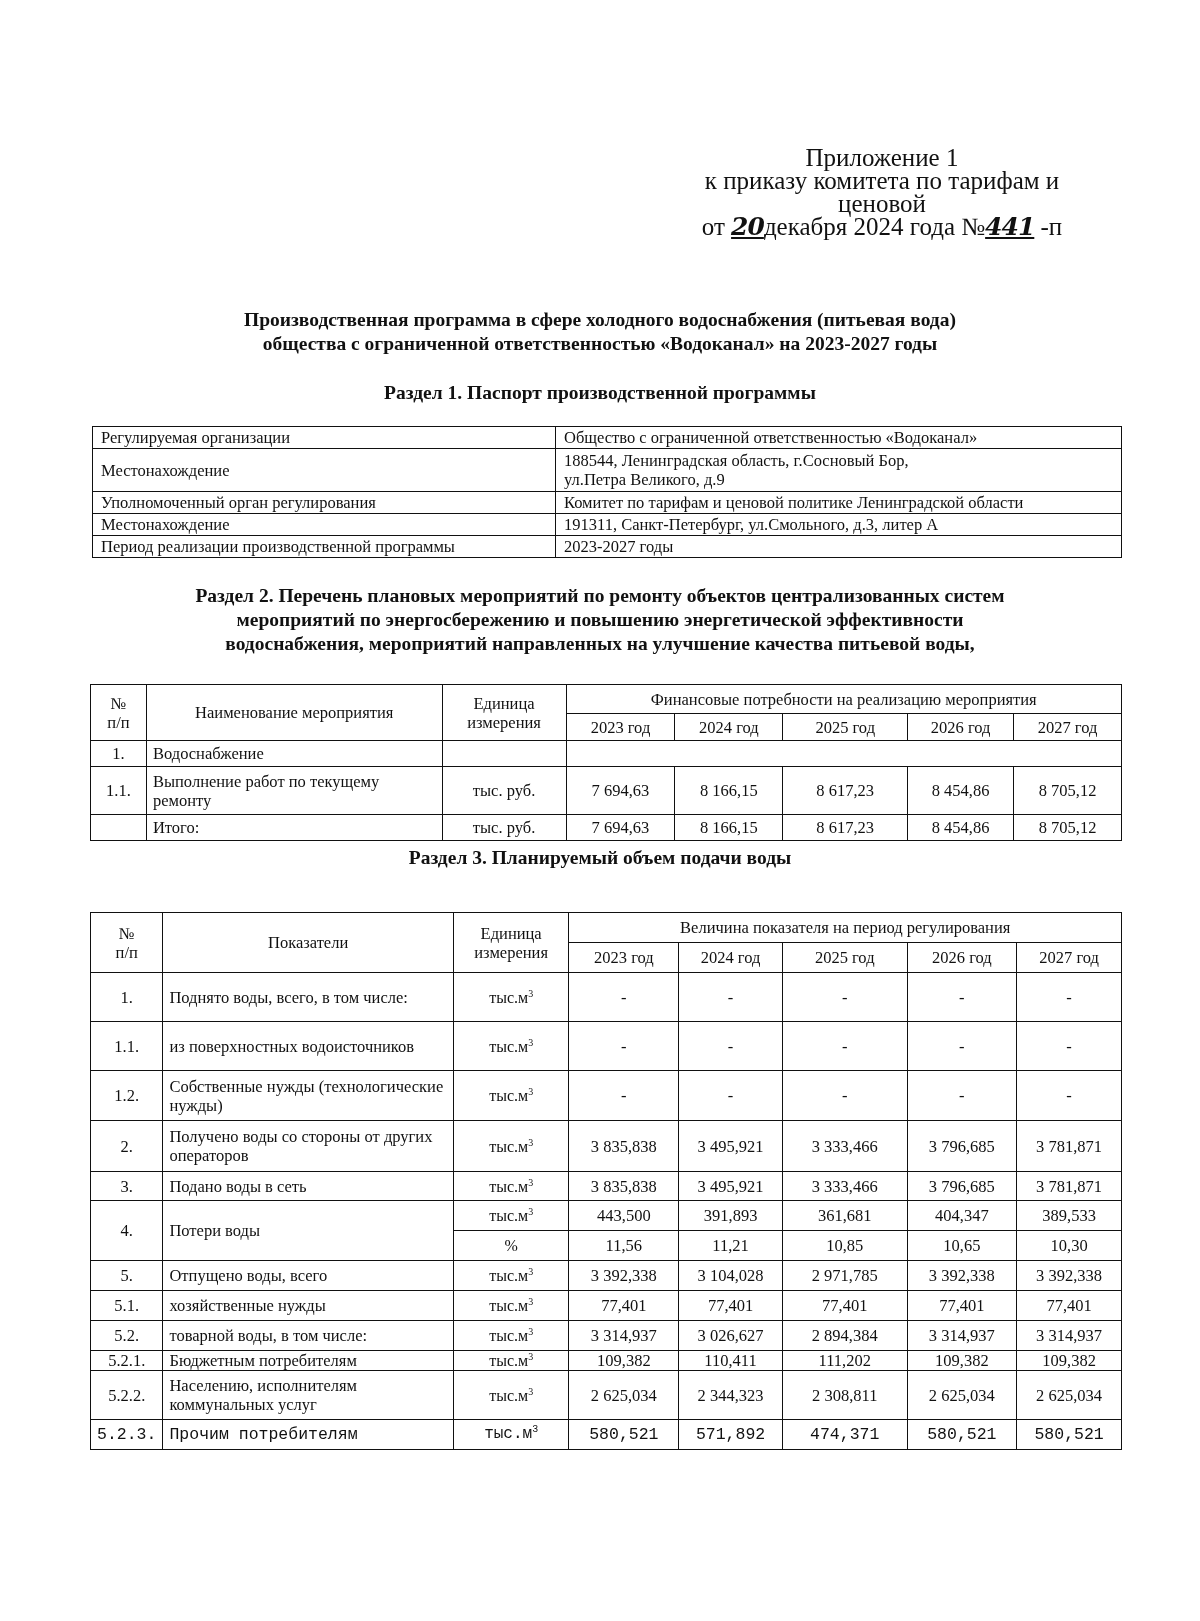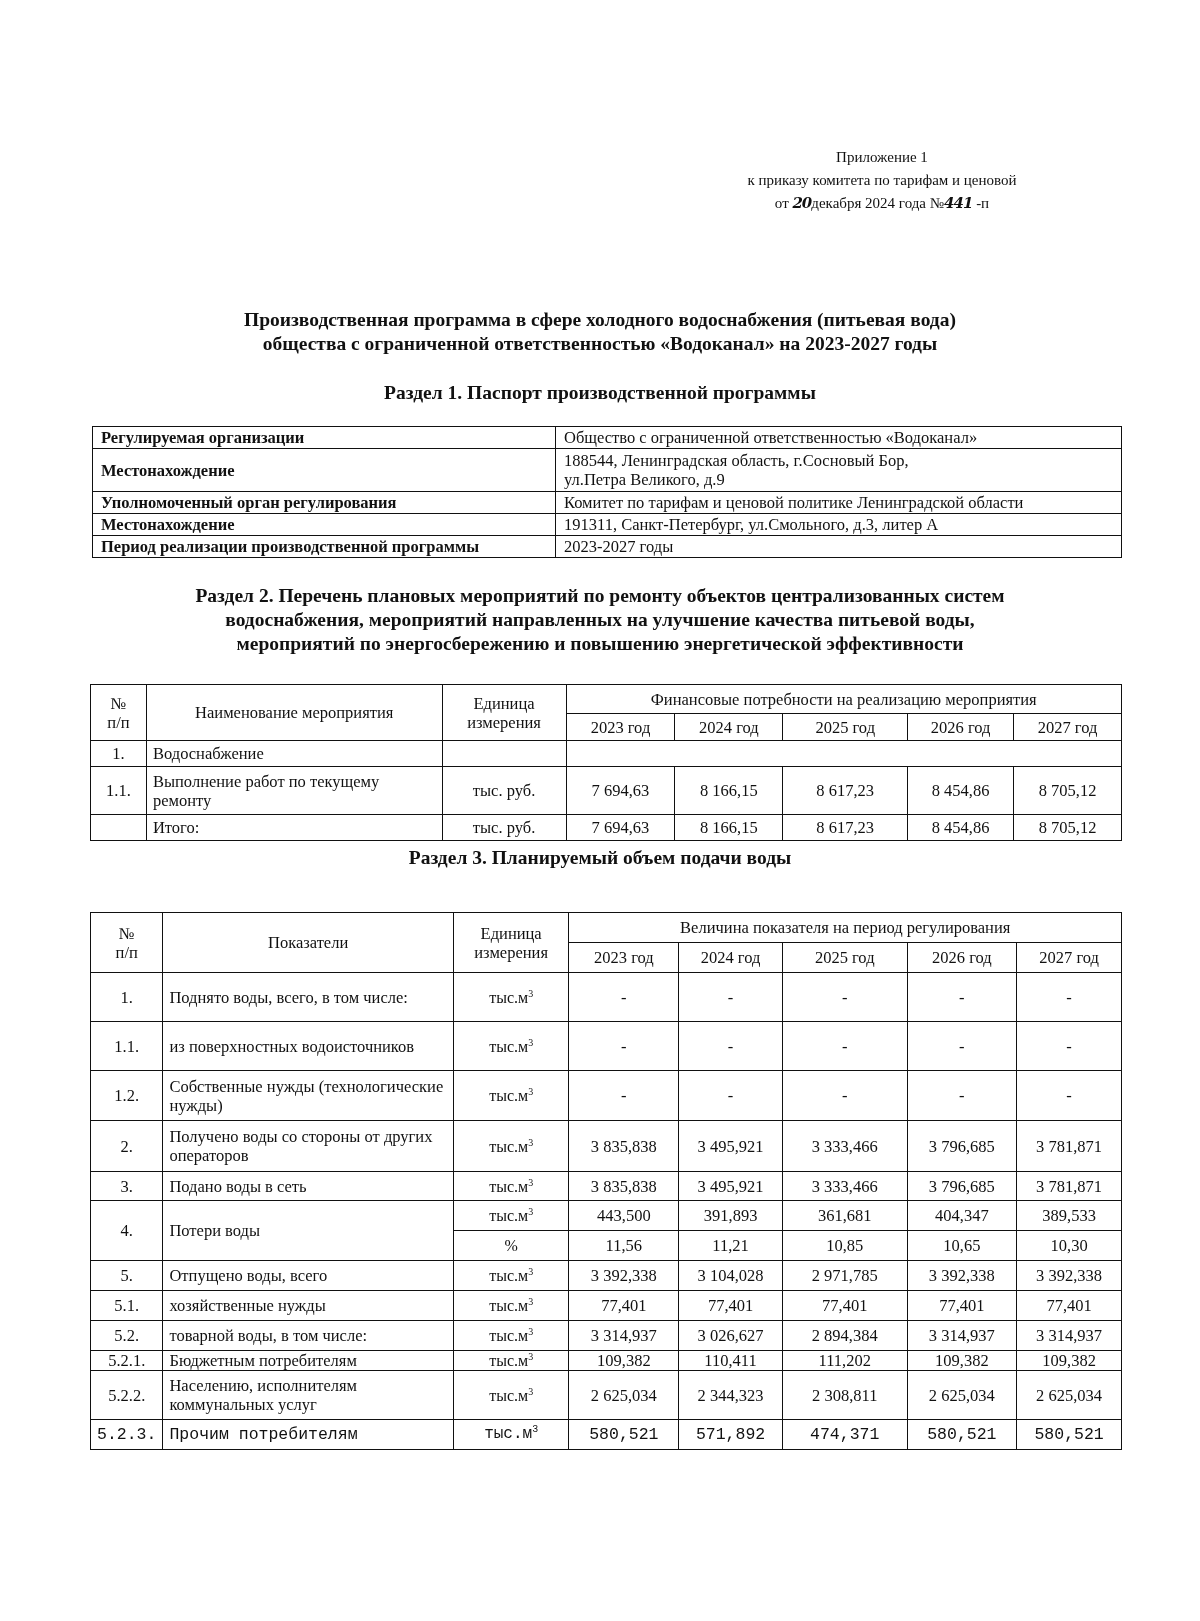--- a/index.html
+++ b/index.html
@@ -2,39 +2,39 @@
 <html><head>
 <meta charset="utf-8">
 <style>
   html, body { margin: 0; padding: 0; background: #ffffff; }
   body {
     width: 1200px; height: 1621px; position: relative; overflow: hidden;
     font-family: "Liberation Serif", "DejaVu Serif", serif; color: #111;
   }
   .appendix {
     position: absolute; left: 662px; top: 146px; width: 440px;
-    text-align: center; font-size: 15px; line-height: 23px;
+    text-align: center; font-size: 25px; line-height: 23px;
   }
   .appendix .sig {
     font-family: "DejaVu Serif", serif; font-style: italic; font-weight: bold;
-    letter-spacing: -1px; display: inline-block;
+    text-decoration: underline; letter-spacing: -1px; display: inline-block;
   }
   .title {
     position: absolute; left: 100px; width: 1000px; text-align: center;
     font-weight: bold; font-size: 19.5px; line-height: 24px;
   }
   table { position: absolute; border-collapse: collapse; }
   td, th {
     border: 1.4px solid #111; font-weight: normal; padding: 0 6px;
     font-size: 16.5px; line-height: 19px;
   }
   
   .t1 { left: 92px; top: 426px; width: 1030px; }
   .t1 td { height: 21px; padding: 0 8px; }
-  .t1 td.c1 { width: 446px; font-weight: bold; }
+  .t1 td.c1 { width: 446px; }
   
   .t2 { left: 90px; top: 684px; width: 1032px; }
   .t2 td, .t2 th { text-align: center; }
   .t2 td.name { text-align: left; }
   
   .t3 { left: 90px; top: 912px; width: 1032px; }
   .t3 td, .t3 th { text-align: center; }
   .t3 td.name { text-align: left; }
   sup { font-size: 10px; line-height: 0; }
   .unit { font-size: 16px; }
@@ -81,22 +81,22 @@
     </tr>
     <tr>
       <td class="c1">Период реализации производственной программы</td>
       <td>2023-2027 годы</td>
     </tr>
   </tbody>
 </table>
 
 <div class="title" style="top:584px;">
   <div>Раздел 2. Перечень плановых мероприятий по ремонту объектов централизованных систем</div>
+  <div>мероприятий по энергосбережению и повышению энергетической эффективности</div>
   <div>водоснабжения, мероприятий направленных на улучшение качества питьевой воды,</div>
-  <div>мероприятий по энергосбережению и повышению энергетической эффективности</div>
 </div>
 <table class="t2">
   <colgroup>
     <col style="width:56px">
       <col style="width:296px">
       <col style="width:124px">
     <col style="width:109px">
       <col style="width:108px">
       <col style="width:125px">
       <col style="width:106px">

